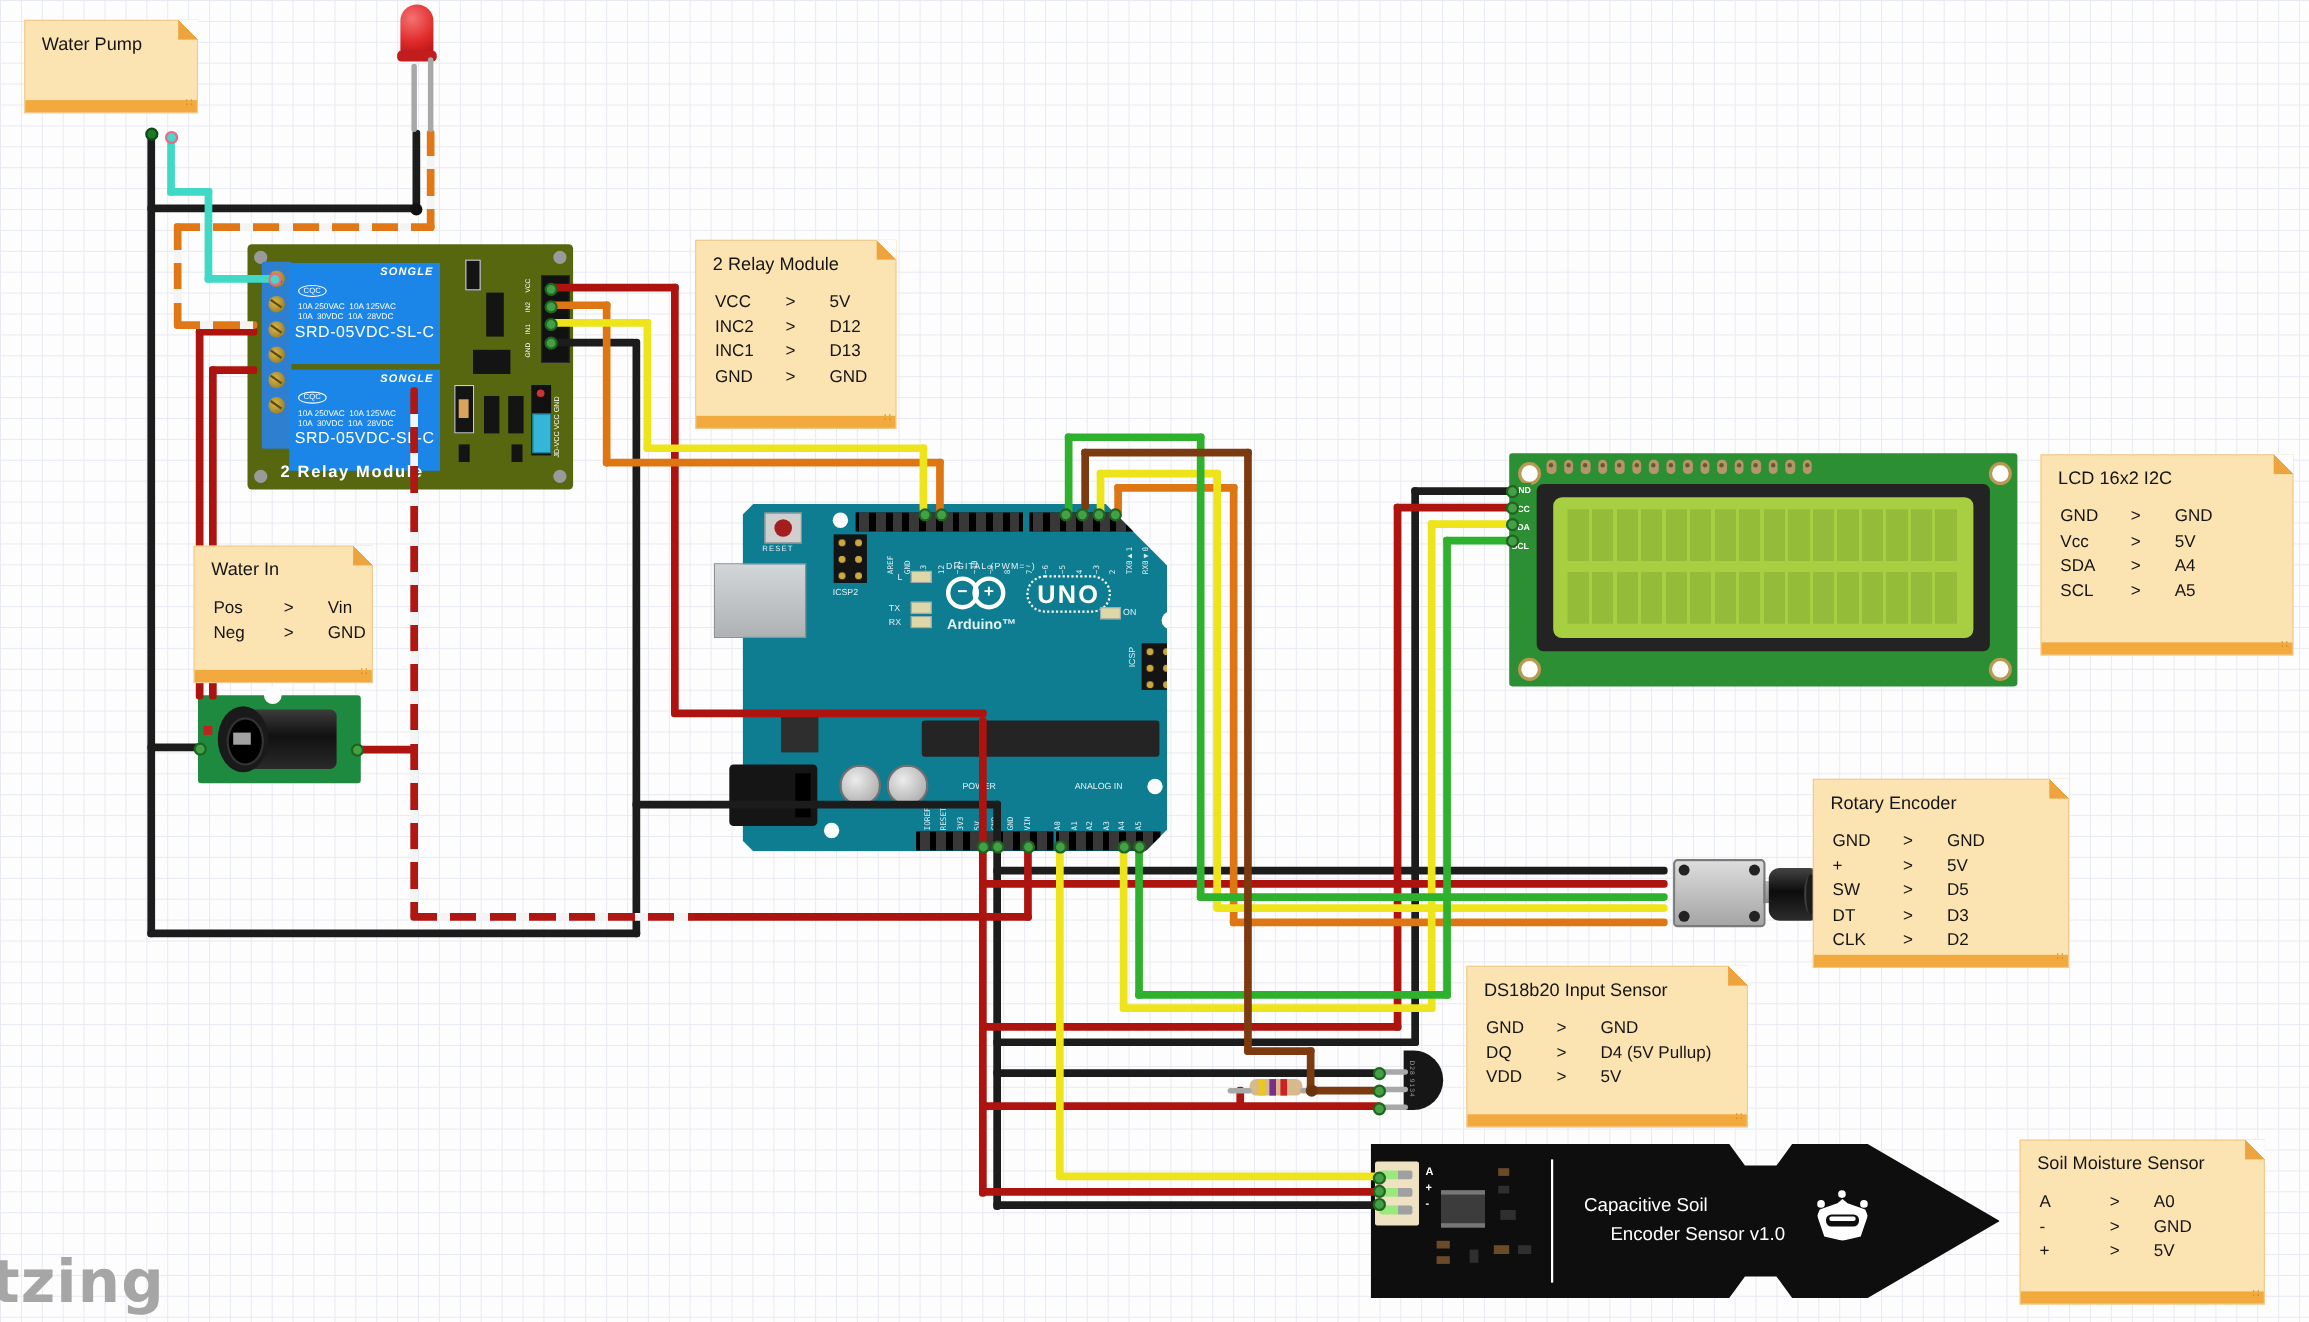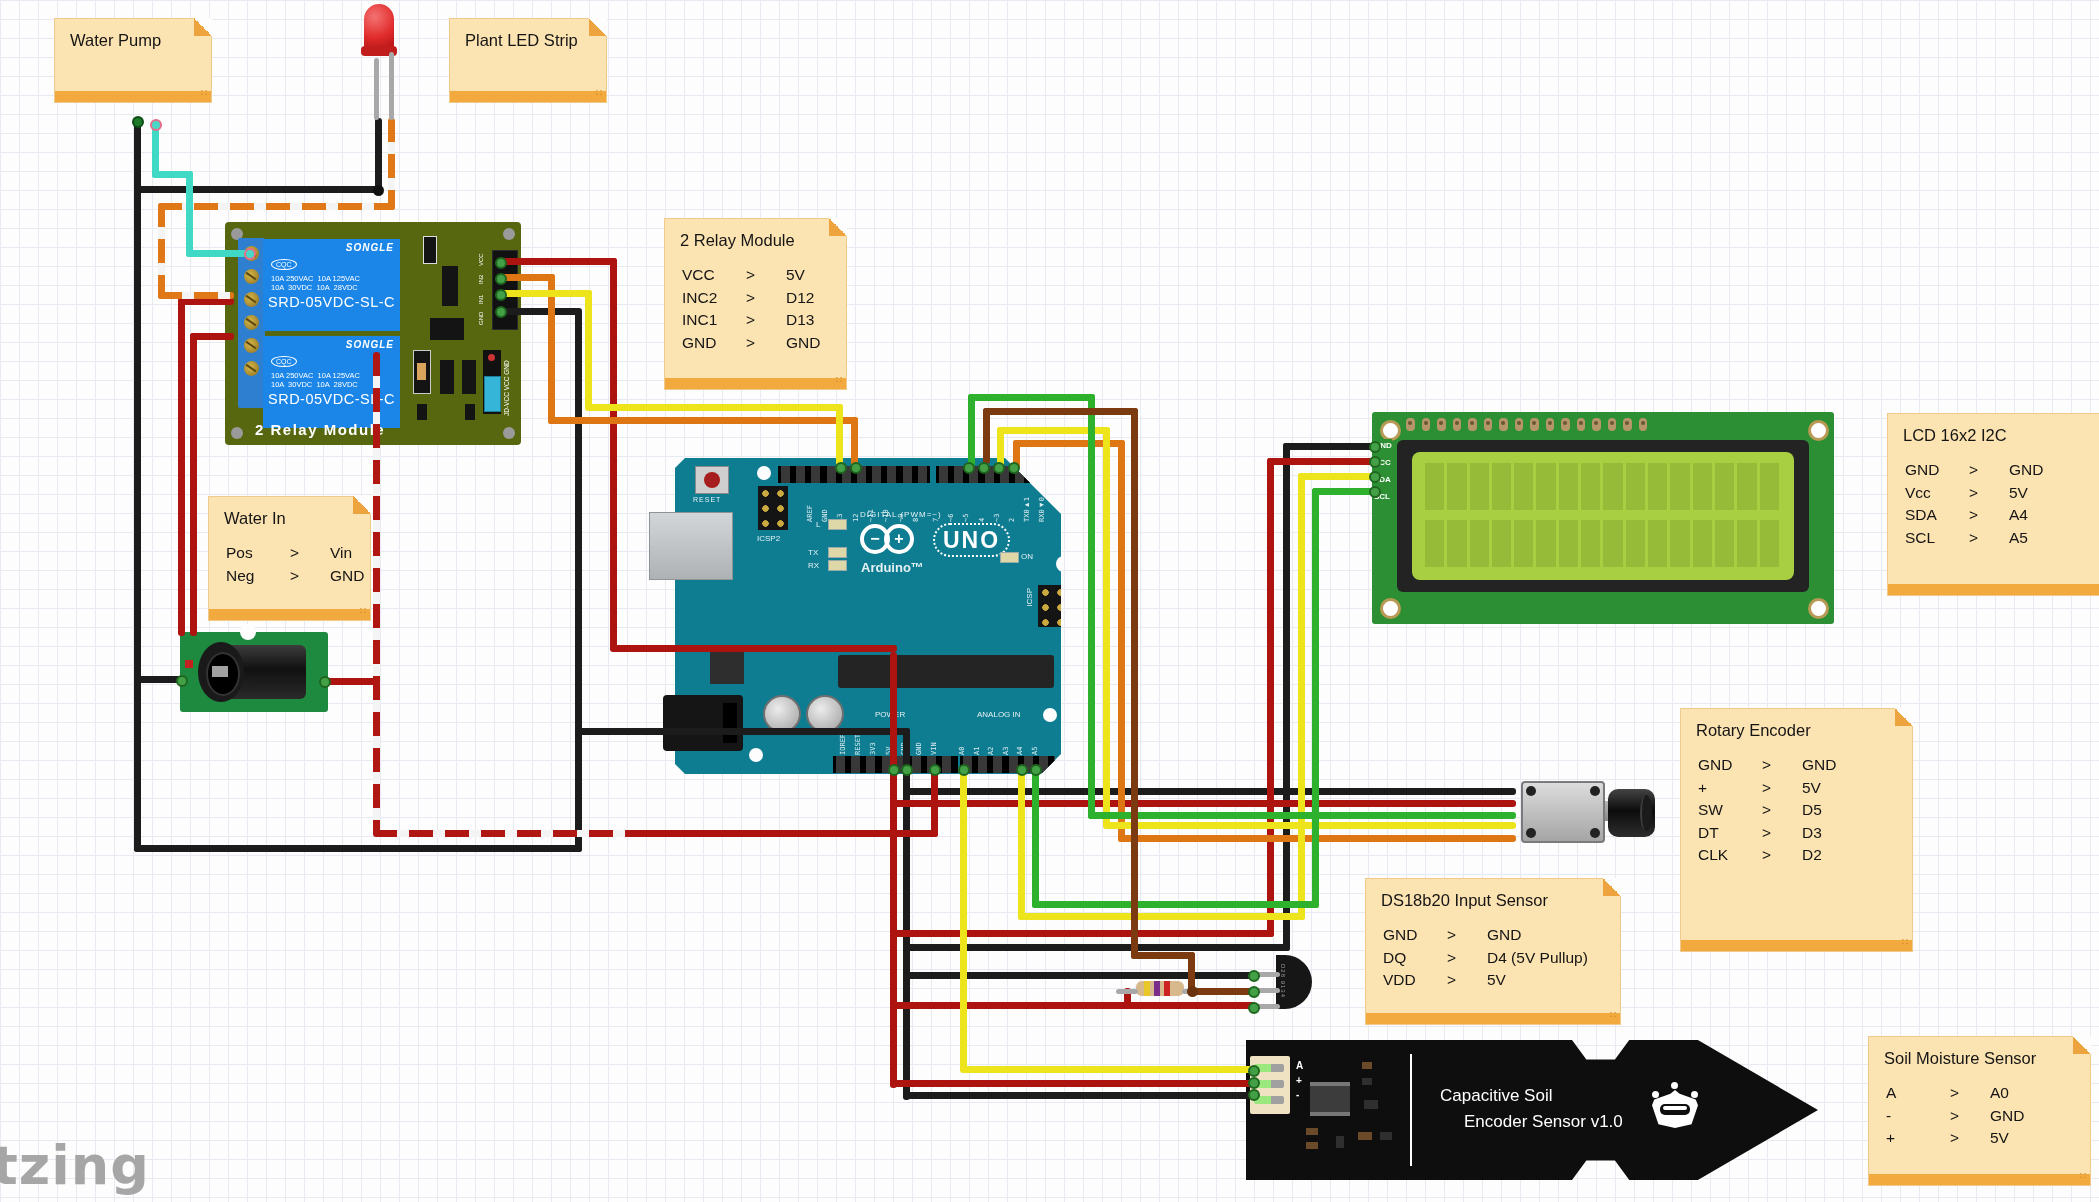--- a/index.html
+++ b/index.html
@@ -18,21 +18,21 @@
   .sr-h{background:repeating-linear-gradient(90deg,#b01713 0 24px,#f4f4f4 24px 36px)}
   .sr-v{background:repeating-linear-gradient(180deg,#b01713 0 24px,#f4f4f4 24px 36px)}
   .dot{position:absolute;width:11px;height:11px;border-radius:50%;}
   .dt-pg{background:#43a047;border:2px solid #1e661e;width:8px;height:8px}
   .dt-pk{background:#49d8c6;border:2px solid #e86a8a;width:8px;height:8px}
   .dt-k{background:#111}
   .dt-b{background:#6b330d}
   .dt-dg{background:#1e7a2a;border:2px solid #0c4d16;width:8px;height:8px}
 
   
-  .note{position:absolute;background:#fce3b2;border:1px solid #f0c98c;box-sizing:border-box;z-index:40;margin-left:32px;}
+  .note{position:absolute;background:#fce3b2;border:1px solid #f0c98c;box-sizing:border-box;z-index:40;}
   .note-fold{position:absolute;top:-1px;right:-1px;width:18px;height:18px;
     background:linear-gradient(to bottom left,#fdfdfe 50%,#eda33e 50%);}
   .note-title{padding:12px 0 0 15px;font-size:16.5px;color:#151515;}
   .note-rows{margin:14px 0 0 17px;}
   .nr{display:flex;font-size:15.5px;color:#151515;line-height:22.5px;}
   .nr-k{width:64px}.nr-a{width:40px}.nr-v{flex:1}
   .note-bar{position:absolute;left:0;right:0;bottom:0;height:11px;background:#f2a93d;}
   .note-bar::after{content:"∷";position:absolute;right:4px;top:-4px;font-size:10px;color:#cf8a23;}
 
   
@@ -495,25 +495,20 @@
       <div class="dot dt-k" style="left: 373px; top: 185px;"></div>
       <div class="dot dt-b" style="left: 1187px; top: 986px;"></div>
     </div>
 
   <div class="note" style="left:22px;top:18px;width:158px;height:85px">
     <div class="note-fold"></div>
     <div class="note-title">Water Pump</div>
     <div class="note-bar"></div>
   </div>
 
-  <div class="note" style="left:417px;top:18px;width:158px;height:85px">
-    <div class="note-fold"></div>
-    <div class="note-title">Plant LED Strip</div>
-    <div class="note-bar"></div>
-  </div>
 
   <div class="note" style="left:632px;top:218px;width:183px;height:172px">
     <div class="note-fold"></div>
     <div class="note-title">2 Relay Module</div>
     <div class="note-rows">
         <div class="nr">
           <span class="nr-k">VCC</span>
           <span class="nr-a">&gt;</span>
           <span class="nr-v">5V</span>
         </div>
@@ -576,21 +571,21 @@
         </div>
         <div class="nr">
           <span class="nr-k">SCL</span>
           <span class="nr-a">&gt;</span>
           <span class="nr-v">A5</span>
         </div>
       </div>
     <div class="note-bar"></div>
   </div>
 
-  <div class="note" style="left:1648px;top:708px;width:233px;height:244px">
+  <div class="note" style="left:1648px;top:708px;width:233px;height:172px">
     <div class="note-fold"></div>
     <div class="note-title">Rotary Encoder</div>
     <div class="note-rows">
         <div class="nr">
           <span class="nr-k">GND</span>
           <span class="nr-a">&gt;</span>
           <span class="nr-v">GND</span>
         </div>
         <div class="nr">
           <span class="nr-k">+</span>

